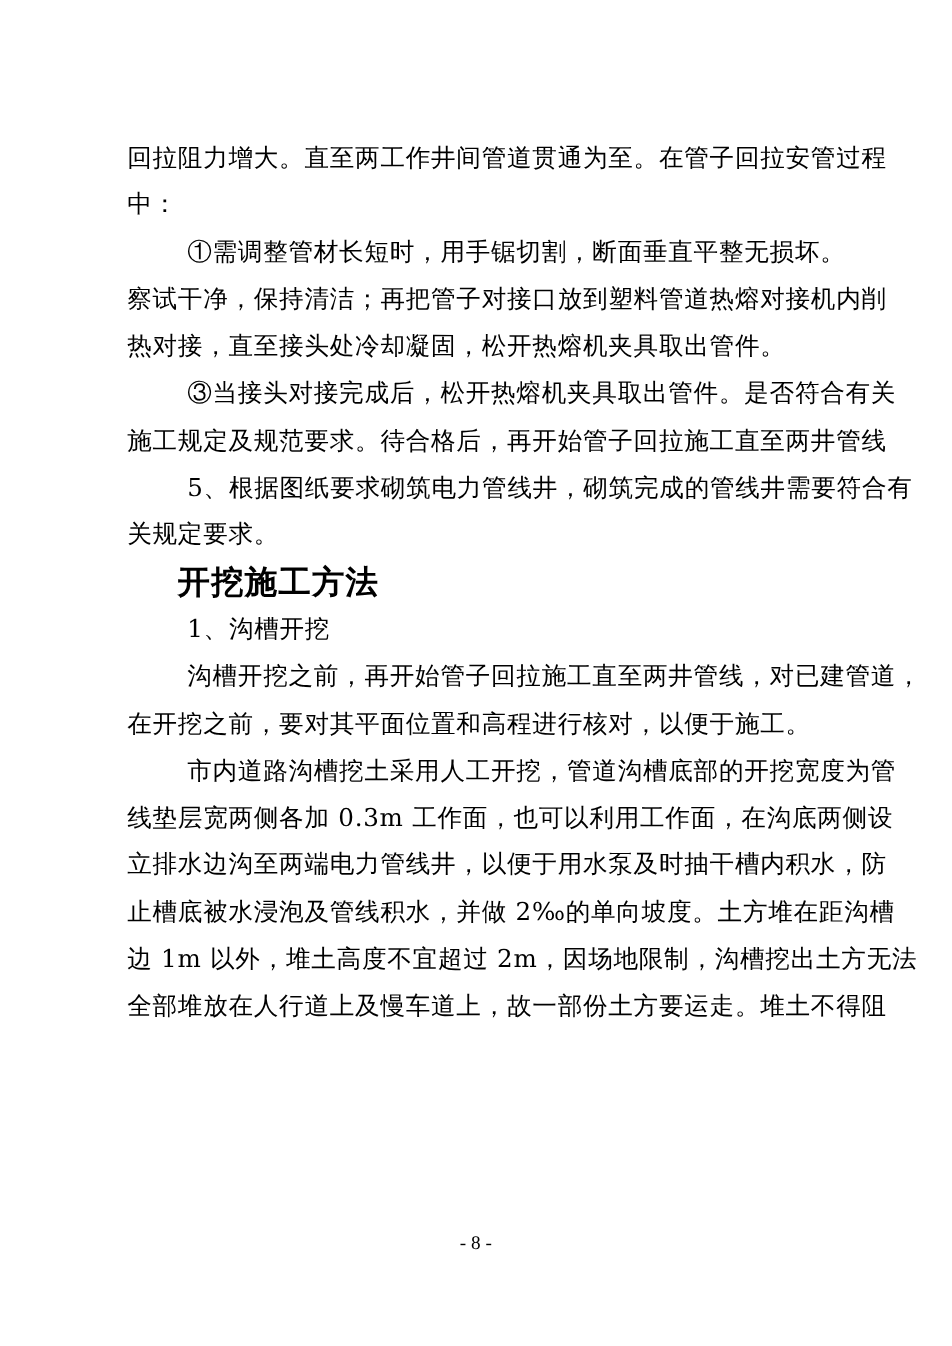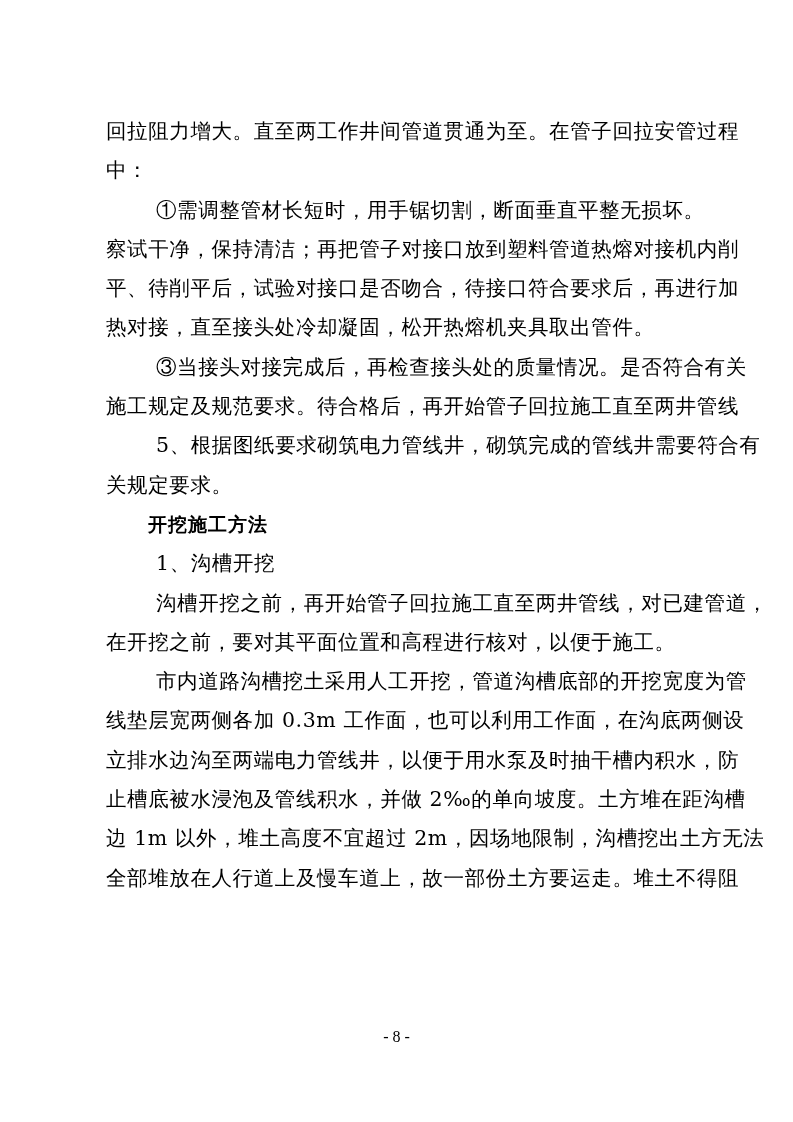--- a/index.html
+++ b/index.html
@@ -41,21 +41,21 @@
     }
     .line.last {
       text-align-last: left;
     }
     .line.indent {
       padding-left: 50px;
     }
     .heading {
       height: 39.3px;
       line-height: 39.3px;
-      font-size: 19px;
+      font-size: 27px;
       font-weight: bold;
       font-family: "DejaVu Sans", "Liberation Sans", sans-serif;
       padding-left: 42px;
       letter-spacing: 1px;
       white-space: nowrap;
     }
     .page-number {
       position: absolute;
       left: 0;
       width: 793px;
@@ -75,26 +75,25 @@
       <div class="line">回拉阻力增大。直至两工作井间管道贯通为至。在管子回拉安管过程</div>
       <div class="line last">中：</div>
     </div>
 
     <div class="paragraph">
       <div class="line indent last">①需调整管材长短时，用手锯切割，断面垂直平整无损坏。</div>
     </div>
 
     <div class="paragraph">
       <div class="line">察试干净，保持清洁；再把管子对接口放到塑料管道热熔对接机内削</div>
-      <div class="line">平、待削平后，试验对接口是否吻合，待接口符合要求后，再进行加</div>
       <div class="line last">热对接，直至接头处冷却凝固，松开热熔机夹具取出管件。</div>
     </div>
 
     <div class="paragraph">
-      <div class="line indent">③当接头对接完成后，再检查接头处的质量情况。是否符合有关</div>
+      <div class="line indent">③当接头对接完成后，松开热熔机夹具取出管件。是否符合有关</div>
       <div class="line">施工规定及规范要求。待合格后，再开始管子回拉施工直至两井管线</div>
     </div>
 
     <div class="paragraph">
       <div class="line indent">5、根据图纸要求砌筑电力管线井，砌筑完成的管线井需要符合有</div>
       <div class="line last">关规定要求。</div>
     </div>
 
     <div class="heading">开挖施工方法</div>
 

